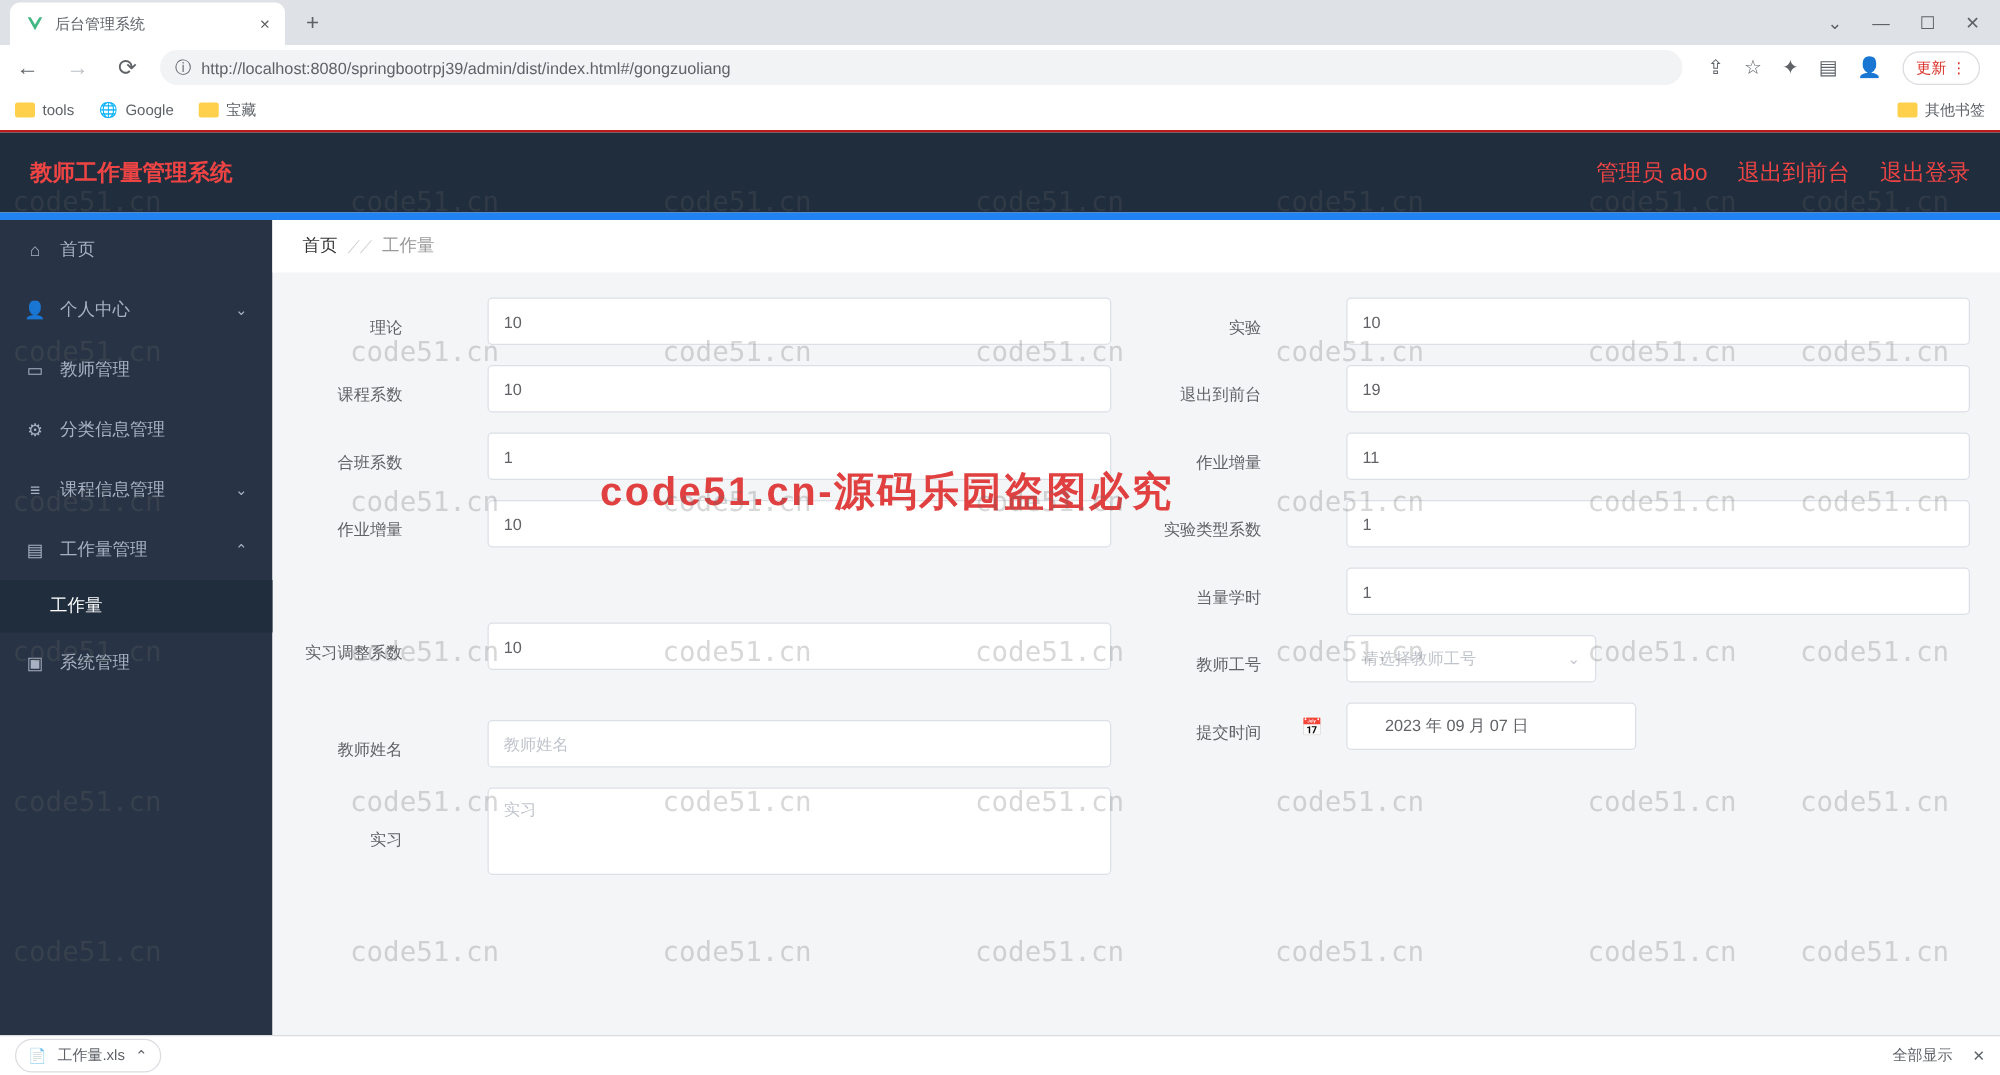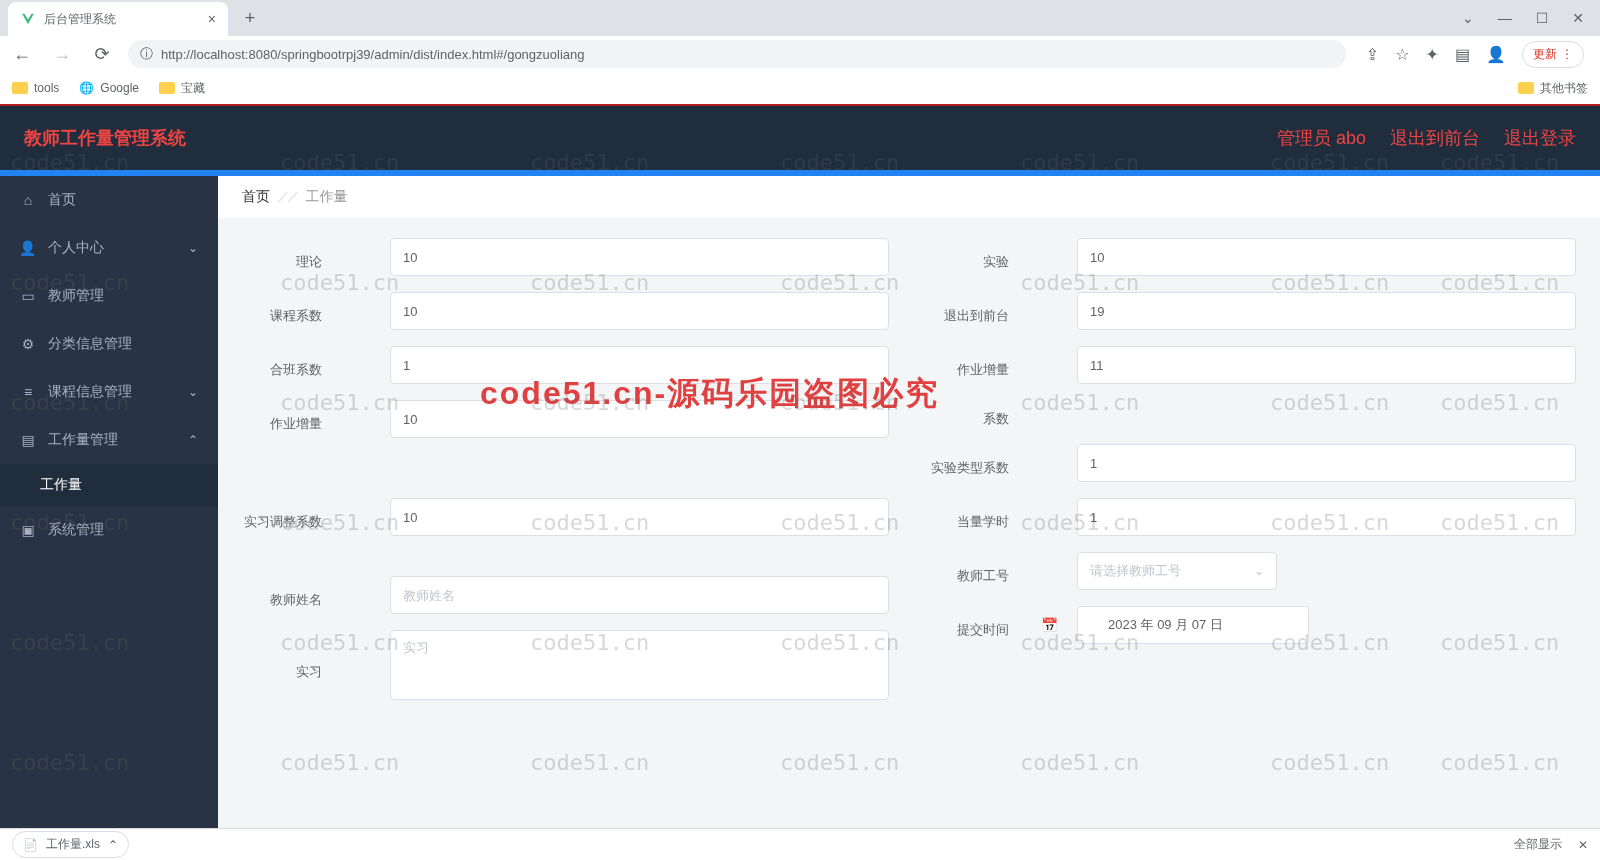--- a/index.html
+++ b/index.html
@@ -228,24 +228,20 @@
               <div class="form-label">实验</div>
               <div class="form-input"><input value="10" style=""></div>
             </div>
           <div class="form-row">
               <div class="form-label">退出到前台</div>
               <div class="form-input"><input value="19" style=""></div>
             </div>
           <div class="form-row">
               <div class="form-label">作业增量</div>
               <div class="form-input"><input value="11" style=""></div>
-            </div>
-          <div class="form-row">
-              <div class="form-label">系数</div>
-              <div class="form-input"></div>
             </div>
           <div class="form-row">
               <div class="form-label">实验类型系数</div>
               <div class="form-input"><input value="1" style=""></div>
             </div>
           <div class="form-row">
               <div class="form-label">当量学时</div>
               <div class="form-input"><input value="1" style=""></div>
             </div>
           <div class="form-row">

